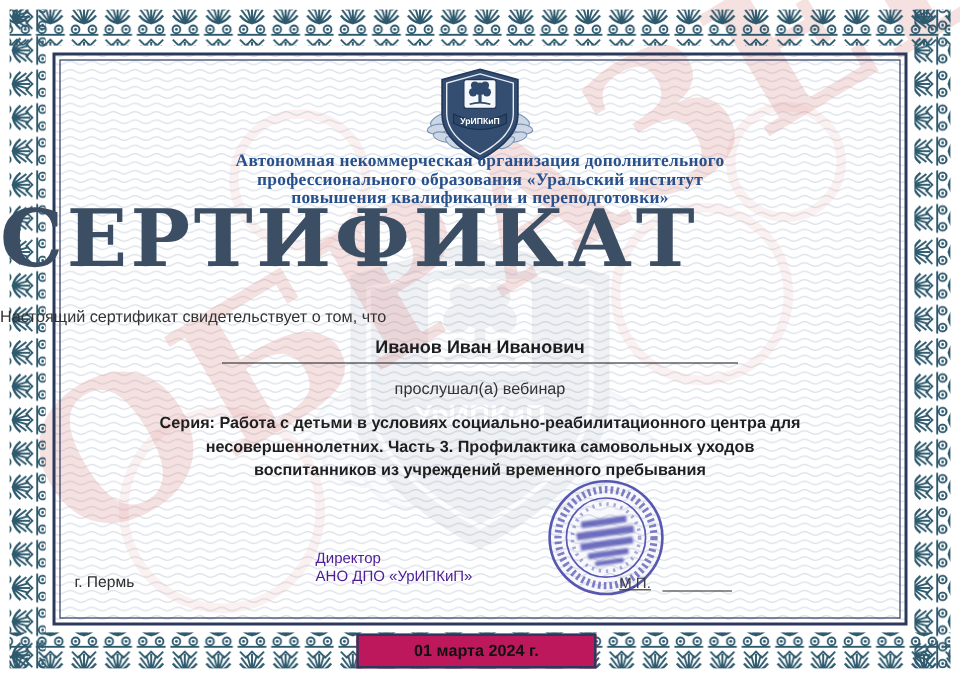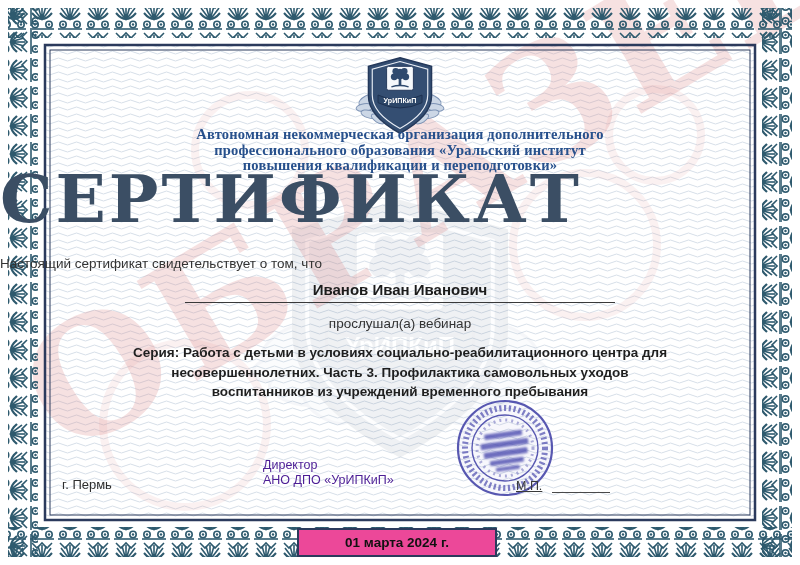--- a/index.html
+++ b/index.html
@@ -30,21 +30,21 @@
   .topic{position:absolute;left:130px;right:130px;top:343px;text-align:center;
          font-size:13.5px;line-height:19.5px;font-weight:bold;color:#1f1f1f;}
   .city{position:absolute;left:62px;top:477px;font-size:13px;color:#2e2e2e;}
   .director{position:absolute;left:263px;top:458px;font-size:12.5px;line-height:15px;color:#4c1d95;}
   .stamp{position:absolute;left:455px;top:398px;z-index:3;}
   .mp{position:absolute;left:516px;top:479px;font-size:12.5px;color:#3a3a3a;z-index:4;text-decoration:underline;}
   .sigline{position:absolute;left:552px;top:492px;width:58px;border-top:1.5px solid #4a4a4a;z-index:4;}
   .disclaimer{position:absolute;left:0;right:0;top:501px;text-align:center;
               font-size:11.5px;color:#585858;}
   .datebox{position:absolute;left:297px;top:528px;width:196px;height:25px;z-index:5;
-           background:#ec4899;border:2px solid #2b3a5c;text-align:center;
+           background:#be185d;border:2px solid #2b3a5c;text-align:center;
            line-height:25px;font-size:13.5px;font-weight:bold;color:#111;}
 </style>
 </head>
 <body>
 
 <div class="cert">
 
   <svg class="bg-svg" width="800" height="565" viewBox="0 0 800 565">
     <defs>
       <pattern id="wave" width="18" height="7" patternUnits="userSpaceOnUse">

